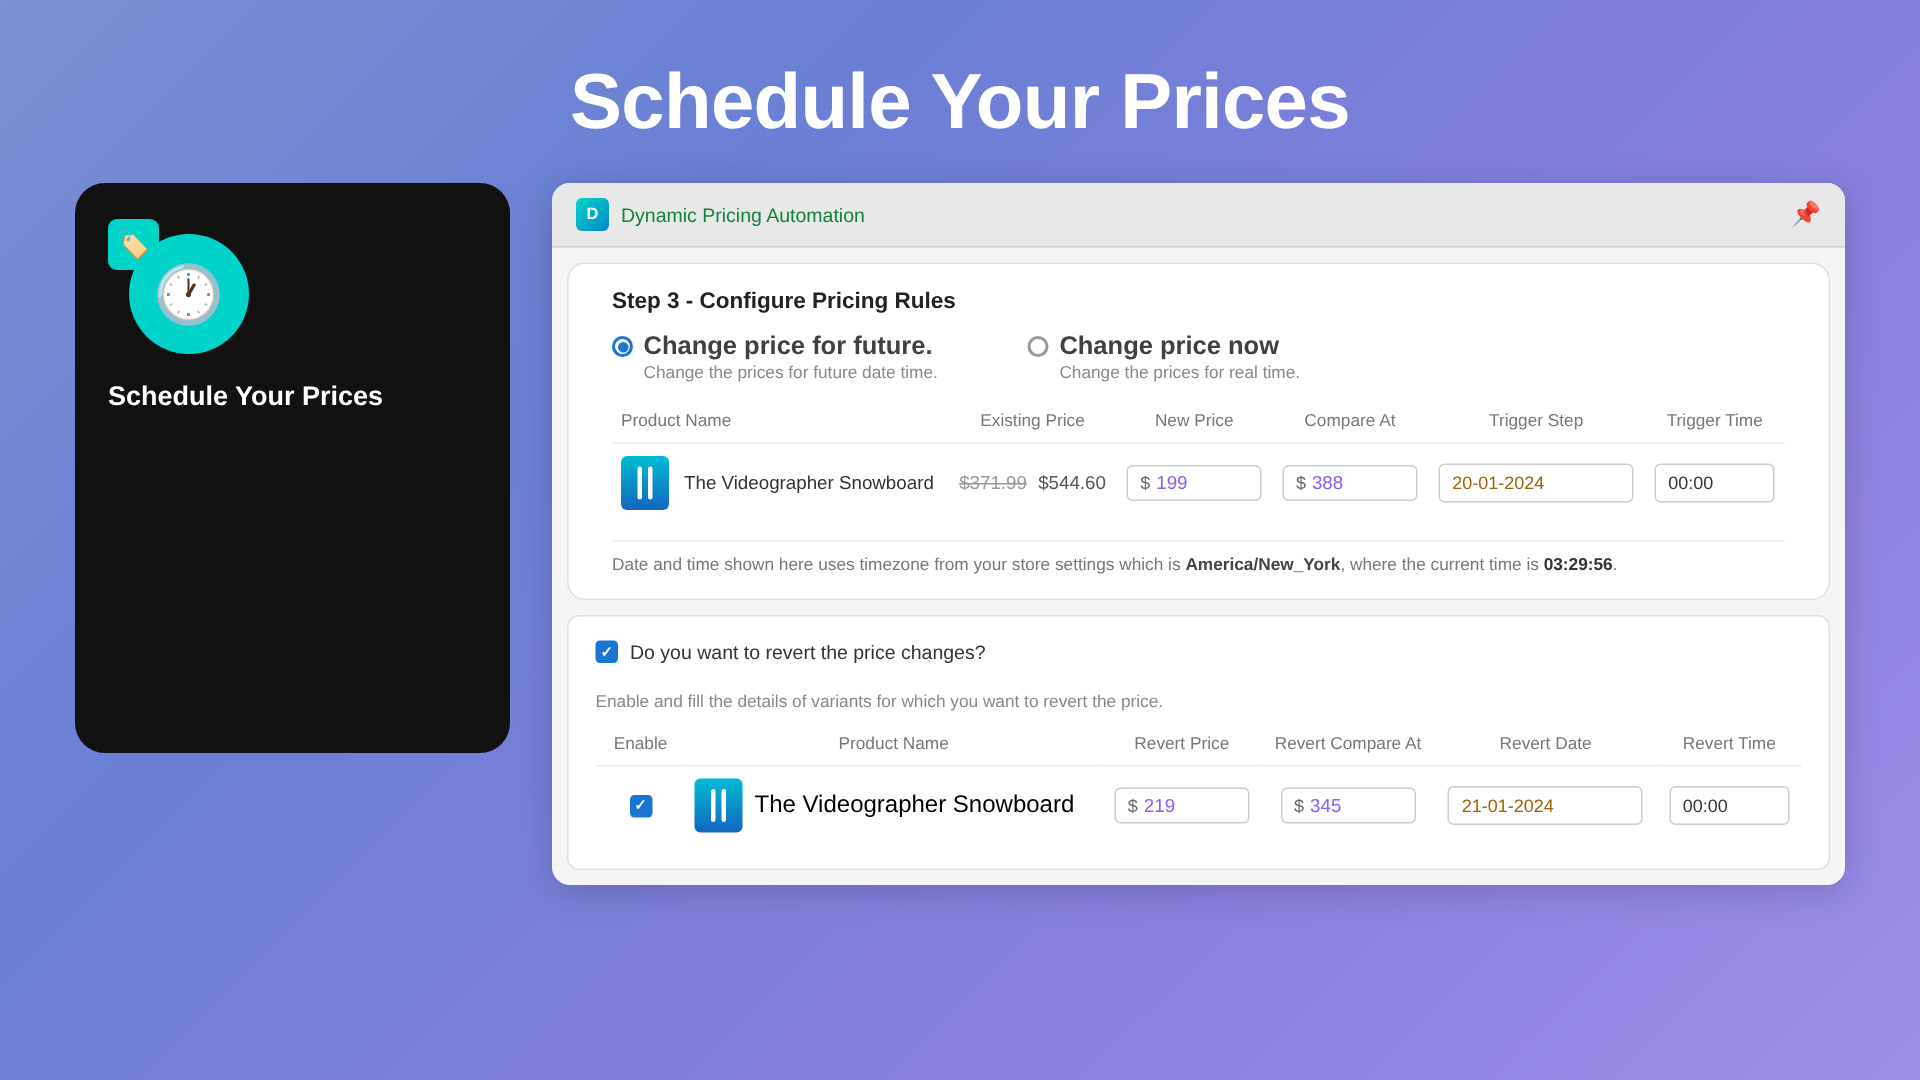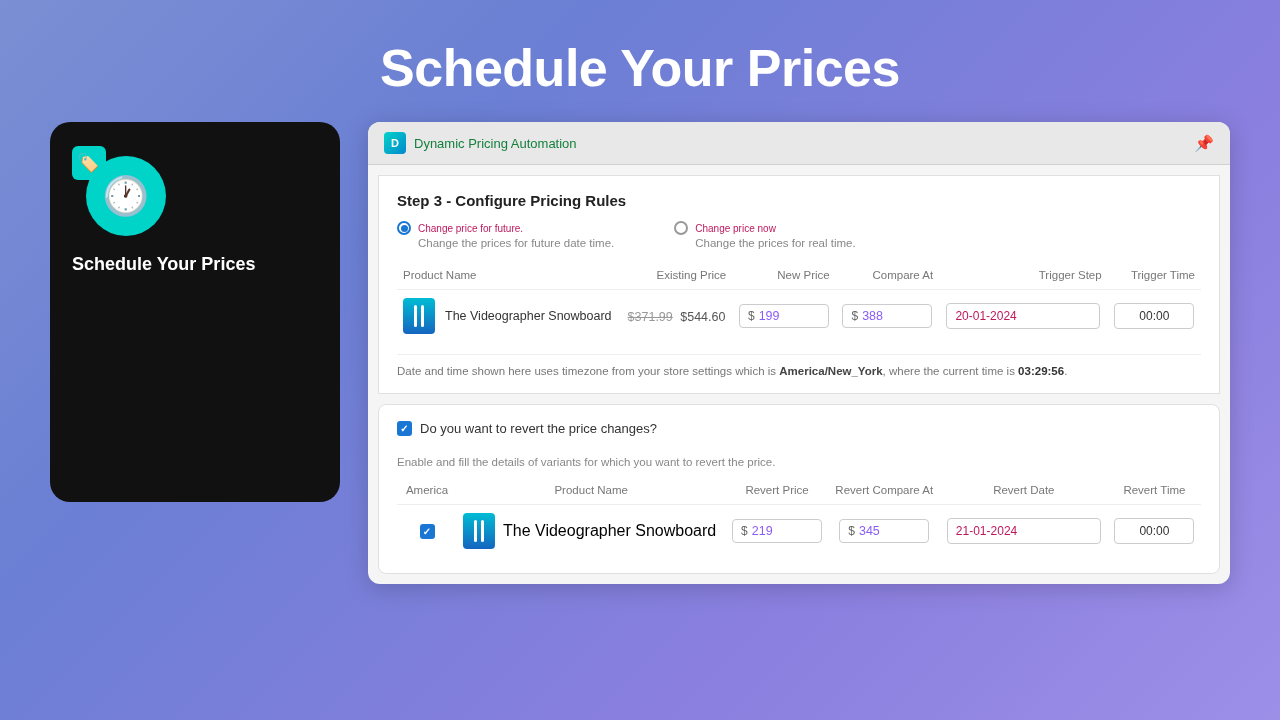--- a/index.html
+++ b/index.html
@@ -144,23 +144,23 @@
 
     .pin-icon {
       color: #666;
       font-size: 16px;
     }
 
     
     .section {
       background: white;
       margin: 10px;
-      border-radius: 0;
+      border-radius: 12px;
       border: 1px solid #e0e0e0;
-      padding: 16px 18px;
+      padding: 16px 29px;
     }
 
     .section-title {
       font-size: 15px;
       font-weight: 600;
       color: #222;
       margin-bottom: 12px;
     }
 
     
@@ -199,42 +199,42 @@
       height: 7px;
       border-radius: 50%;
       background: #1976d2;
     }
 
     .radio-dot.unselected {
       border-color: #999;
     }
 
     .radio-text {
-      font-size: 10px;
-      font-weight: 400;
-      color: #be185d;
+      font-size: 17px;
+      font-weight: 700;
+      color: #404040;
     }
 
     .radio-sub {
       font-size: 11.5px;
       color: #888;
       margin-left: 21px;
     }
 
     
     .pricing-table {
       width: 100%;
       border-collapse: collapse;
     }
 
     .pricing-table th {
       font-size: 11.5px;
       font-weight: 500;
       color: #777;
-      text-align: right;
+      text-align: center;
       padding: 4px 6px 8px 6px;
       border-bottom: 1px solid #eee;
     }
 
     .pricing-table th:first-child {
       text-align: left;
     }
 
     .pricing-table td {
       padding: 8px 6px;
@@ -308,34 +308,33 @@
       font-size: 12.5px;
       width: 55px;
       color: #8b5cf6;
     }
 
     .date-input {
       border: 1px solid #ccc;
       border-radius: 4px;
       padding: 5px 8px;
       font-size: 12px;
-      color: #be185d;
+      color: #a16207;
       background: white;
-      width: 154px;
+      width: 130px;
     }
 
     .time-input {
       border: 1px solid #ccc;
       border-radius: 4px;
       padding: 5px 8px;
       font-size: 12px;
       color: #333;
       background: white;
       width: 80px;
-      text-align: center;
     }
 
     .timezone-note {
       font-size: 11.5px;
       color: #777;
       margin-top: 12px;
       padding-top: 10px;
       border-top: 1px solid #eee;
     }
 
@@ -553,21 +552,21 @@
       <div class="checkbox-row">
         <div class="checkbox-box"></div>
         <span class="checkbox-label">Do you want to revert the price changes?</span>
       </div>
 
       <div class="revert-sub">Enable and fill the details of variants for which you want to revert the price.</div>
 
       <table class="revert-table">
         <thead>
           <tr>
-            <th>America</th>
+            <th>Enable</th>
             <th>Product Name</th>
             <th>Revert Price</th>
             <th>Revert Compare At</th>
             <th>Revert Date</th>
             <th>Revert Time</th>
           </tr>
         </thead>
         <tbody>
           <tr>
             <td>

